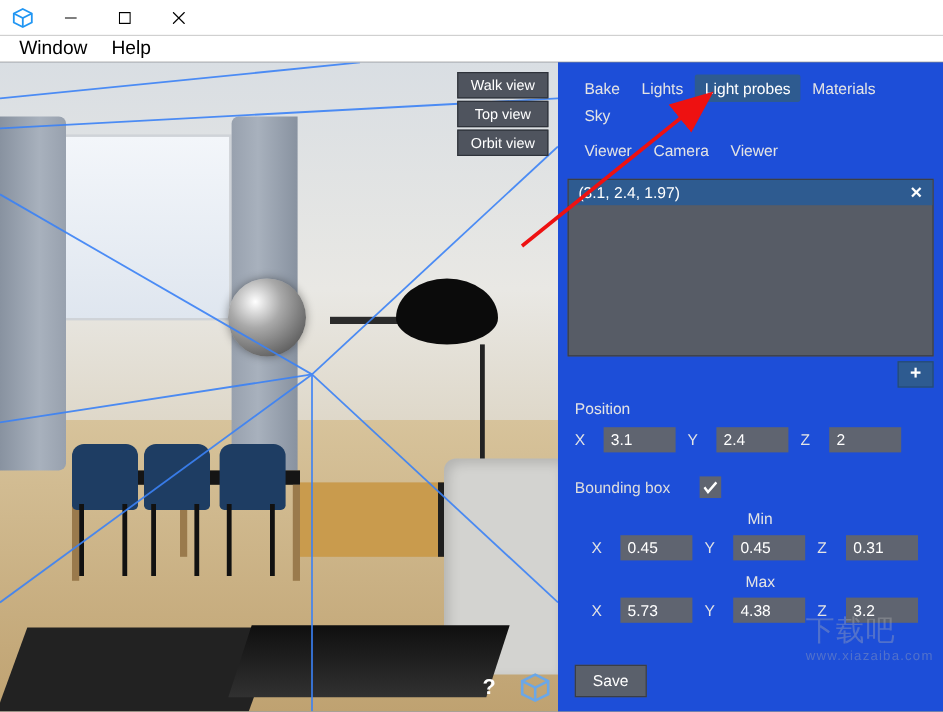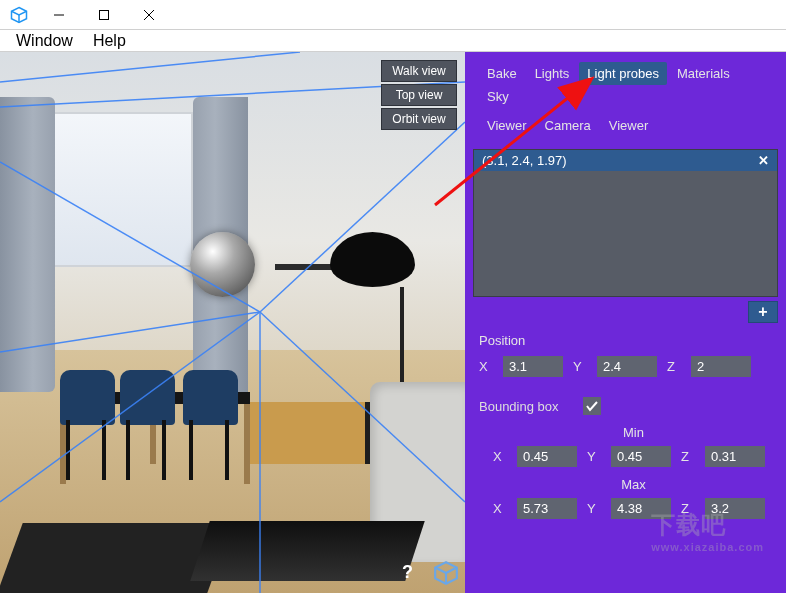--- a/index.html
+++ b/index.html
@@ -50,21 +50,21 @@
   
   .view-buttons { position:absolute; top:8px; right:8px; display:flex; flex-direction:column; gap:2px; }
   .view-buttons button { background:#4f545e; color:#fff; border:1px solid #2e323a; font-size:12px; padding:3px 10px; min-width:76px; text-align:center; cursor:pointer; }
 
   
   .vp-footer { position:absolute; right:6px; bottom:6px; display:flex; align-items:center; gap:12px; }
   .vp-footer .help-btn { color:#fff; font-size:18px; font-weight:bold; cursor:pointer; padding:4px 8px; }
   .vp-footer .logo { width:26px; height:26px; }
 
   
-  .panel { flex:1; background:#6d28d9; color:#ddd; font-size:13px; display:flex; flex-direction:column; }
+  .panel { flex:1; background:#1d4ed8; color:#ddd; font-size:13px; display:flex; flex-direction:column; }
   .tabs { padding:10px 10px 6px 14px; display:flex; flex-wrap:wrap; gap:0; align-items:center; }
   .tabs .tab { padding:4px 8px; margin-right:2px; color:#e4e4e4; cursor:pointer; border-radius:2px; }
   .tabs .tab.active { background:#2e5b90; color:#fff; }
   .tabs .row2 { width:100%; display:flex; margin-top:6px; }
 
   .probe-list { margin:6px 8px 0 8px; min-height:148px; background:#575c66; border:1px solid #3a3e46; display:flex; flex-direction:column; position:relative; }
   .probe-item { display:flex; align-items:center; justify-content:space-between; background:#2e5b90; color:#fff; padding:3px 8px; font-size:13px; }
   .probe-item .close { color:#fff; cursor:pointer; font-weight:bold; }
   .add-row { display:flex; justify-content:flex-end; margin:4px 8px 0 8px; }
   .add-btn { width:30px; height:22px; background:#2e5b90; color:#fff; display:flex; align-items:center; justify-content:center; font-size:16px; font-weight:bold; border:1px solid #234a77; cursor:pointer; }
@@ -82,21 +82,21 @@
   .sub-block { margin-left:14px; }
   .sub-label { color:#e4e4e4; font-size:13px; margin:2px 0 6px 0;text-align:center; }
 
   .panel-footer { margin-top:auto; padding:12px 14px; }
   .save-btn { background:#5a606b; color:#fff; border:1px solid #3a3e46; padding:5px 14px; font-size:13px; cursor:pointer; }
 
   
   .anno-arrow { position:absolute; pointer-events:none; z-index:50; }
 
   
-  .watermark { position:absolute; right:22px; bottom:40px; font-size:24px; font-weight:700; color:rgba(180,180,180,.35); letter-spacing:1px; pointer-events:none; }
+  .watermark { position:absolute; right:8px; bottom:40px; font-size:24px; font-weight:400; color:rgba(180,180,180,.35); letter-spacing:1px; pointer-events:none; }
 </style>
 </head>
 <body>
 
 <div class="titlebar">
   <svg class="app-icon" viewBox="0 0 24 24">
     <polygon points="12,2 22,7 22,17 12,22 2,17 2,7" fill="none" stroke="#2196f3" stroke-width="2"></polygon>
     <polyline points="2,7 12,12 22,7" fill="none" stroke="#2196f3" stroke-width="2"></polyline>
     <line x1="12" y1="12" x2="12" y2="22" stroke="#2196f3" stroke-width="2"></line>
   </svg>
@@ -248,20 +248,23 @@
           <span class="lbl">X</span>
           <input value="5.73" style="">
           <span class="lbl">Y</span>
           <input value="4.38" style="">
           <span class="lbl">Z</span>
           <input value="3.2" style="">
         </div>
       </div>
     </div>
 
+    <div class="panel-footer">
+      <button class="save-btn">Save</button>
+    </div>
   </div>
 </div>
 
 <svg class="anno-arrow" style="left:430px; top:70px;" width="175" height="140">
   <defs>
     <marker id="ah" markerWidth="12" markerHeight="12" refX="10" refY="5" orient="auto">
       <path d="M0,0 L12,5 L0,10 Z" fill="#e11"></path>
     </marker>
   </defs>
   <line x1="5" y1="135" x2="160" y2="10" stroke="#e11" stroke-width="3" marker-end="url(#ah)"></line>

